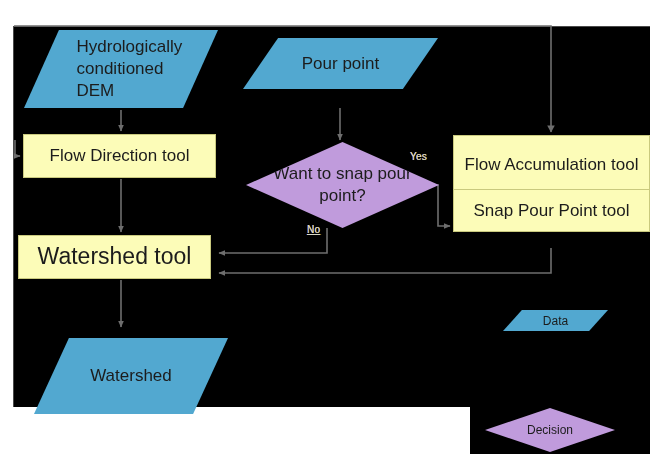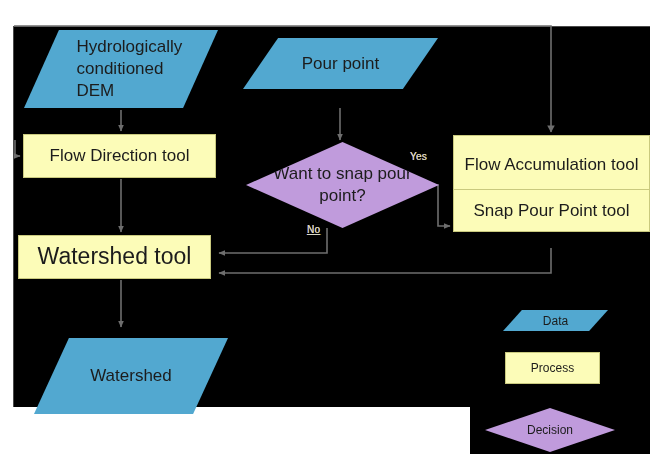--- a/index.html
+++ b/index.html
@@ -180,21 +180,18 @@
     <span class="label">Watershed</span>
   </div>
 
   <span class="branch-label" id="label-yes">Yes</span>
   <span class="branch-label" id="label-no">No</span>
 
   <div class="legend-item shape-data" id="legend-data">
     <span class="label">Data</span>
   </div>
 
-  <div class="legend-item shape-process" id="legend-process">
-    <span class="label">Process</span>
-  </div>
 
   <div class="legend-item shape-decision" id="legend-decision">
     <span class="label">Decision</span>
   </div>
 
 </div>
 
 </body></html>

